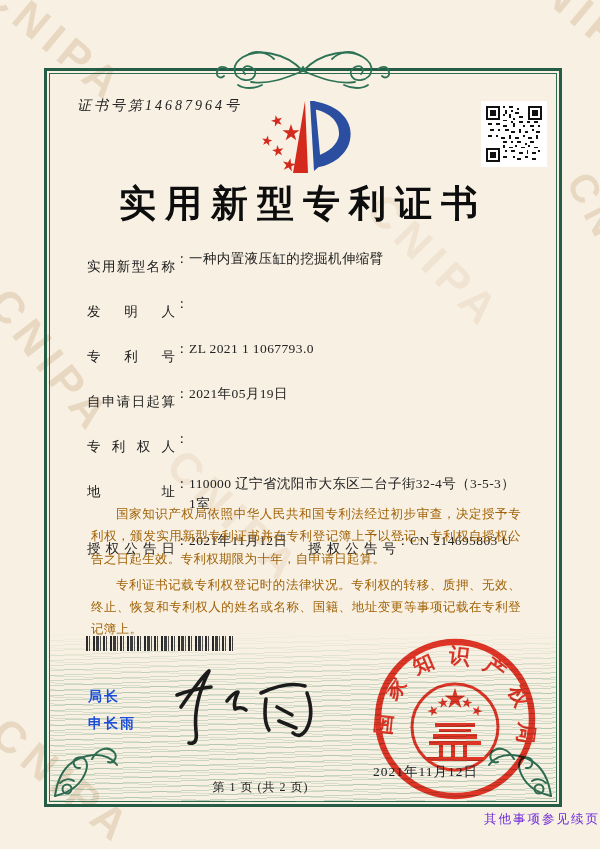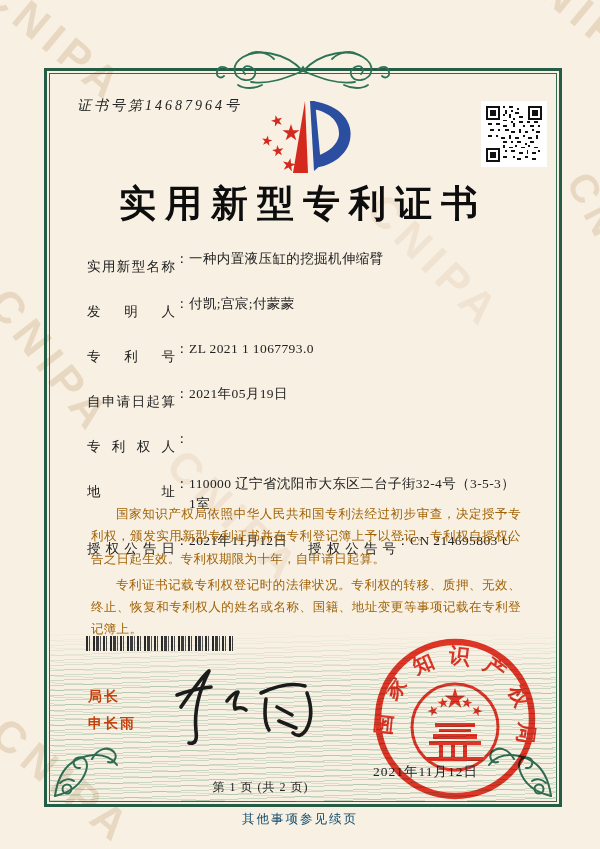--- a/index.html
+++ b/index.html
@@ -65,31 +65,31 @@
   
   .barcode{
     position:absolute;left:39px;top:565px;width:147px;height:15px;z-index:3;
     background:repeating-linear-gradient(90deg,
       #2b2b2b 0 2px,transparent 2px 3px,#4a4a4a 3px 4px,transparent 4px 7px,
       #262626 7px 9px,transparent 9px 10px,#3a3a3a 10px 13px,transparent 13px 14px,
       #555 14px 15px,transparent 15px 17px);
   }
   .director{position:absolute;left:41px;top:612px;z-index:3;
     font-family:"Liberation Sans","DejaVu Sans",sans-serif;font-size:14px;
-    font-weight:600;color:#c2410c;line-height:27px;letter-spacing:2px;}
+    font-weight:600;color:#1d4ed8;line-height:27px;letter-spacing:2px;}
   .signature{position:absolute;left:118px;top:594px;z-index:3;}
   .seal{position:absolute;left:322px;top:560px;z-index:4;mix-blend-mode:multiply;opacity:.92;}
   .seal-date{
     position:absolute;left:326px;top:692px;z-index:5;font-size:13.5px;
     letter-spacing:1px;color:#23232b;white-space:nowrap;
   }
   .page-indicator{position:absolute;left:0;right:120px;top:708px;text-align:center;
     font-size:12px;letter-spacing:1px;z-index:3;padding-left:35px;}
-  .continuation{position:absolute;left:0;right:0;top:811px;text-align:center;
-    font-size:12.5px;letter-spacing:2px;color:#0c4a6e;z-index:2;}
+  .continuation{position:absolute;left:0;right:0;top:811px;text-align:right;
+    font-size:12.5px;letter-spacing:2px;color:#6d28d9;z-index:2;}
 </style>
 </head>
 <body>
 
 <span class="wm" style="left:-30px;top:14px;transform:rotate(40deg);">CNIPA</span>
 <span class="wm" style="left:498px;top:-12px;transform:rotate(40deg);">CNIPA</span>
 <span class="wm" style="left:536px;top:222px;transform:rotate(62deg);font-size:40px;">CNIPA</span>
 <span class="wm faint" style="left:350px;top:236px;transform:rotate(45deg);">CNIPA</span>
 <span class="wm" style="left:-34px;top:336px;transform:rotate(52deg);">CNIPA</span>
 <span class="wm faint" style="left:150px;top:492px;transform:rotate(45deg);">CNIPA</span>
@@ -174,21 +174,20 @@
 
   <div class="fields">
     <div class="frow">
       <span class="flabel">实用新型名称</span>
       <span class="fcolon">：</span>
       <span class="fvalue">一种内置液压缸的挖掘机伸缩臂</span>
     </div>
     <div class="frow">
       <span class="flabel">发明人</span>
       <span class="fcolon">：</span>
-      <span class="fvalue">付凯;宫宸;付蒙蒙</span>
     </div>
     <div class="frow">
       <span class="flabel">专利号</span>
       <span class="fcolon">：</span>
       <span class="fvalue">ZL 2021 1 1067793.0</span>
     </div>
     <div class="frow">
       <span class="flabel">自申请日起算</span>
       <span class="fcolon">：</span>
       <span class="fvalue">2021年05月19日</span>

